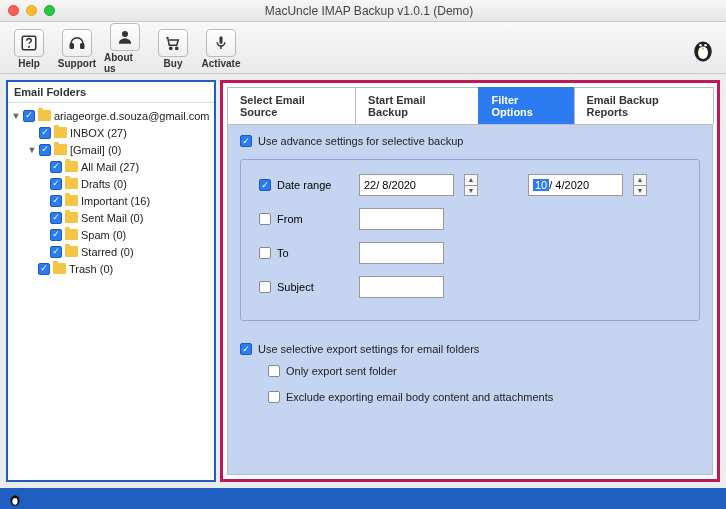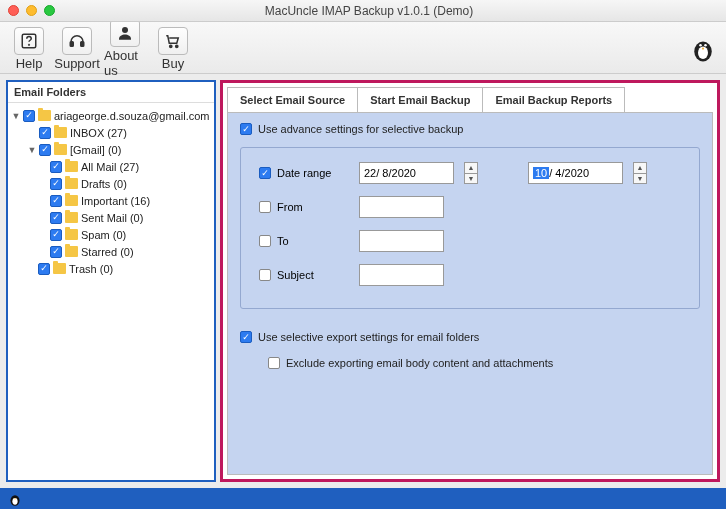--- a/index.html
+++ b/index.html
@@ -8,21 +8,21 @@
 .traffic { display: flex; gap: 7px; }
 .tl { width: 11px; height: 11px; border-radius: 50%; }
 .tl.red { background: #ff5f57; border: 0.5px solid #e14338; }
 .tl.yel { background: #febc2e; border: 0.5px solid #e1a116; }
 .tl.grn { background: #28c840; border: 0.5px solid #17a82c; }
 .title { position: absolute; left: 12px; right: 0; text-align: center; font-size: 12px; color: #444; pointer-events: none; }
 .toolbar { height: 52px; background: linear-gradient(#f8f8f8,#eaeaea); border-bottom: 1px solid #ccc; display: flex; align-items: center; padding: 2px 8px 0; gap: 6px; }
 .tbtn { display: flex; flex-direction: column; align-items: center; gap: 1px; width: 42px; cursor: pointer; }
 .tbtn .ibox { width: 30px; height: 28px; background: linear-gradient(#fefefe,#f0f0f0); border: 1px solid #bbb; border-radius: 4px; display: flex; align-items: center; justify-content: center; }
 .tbtn svg { width: 18px; height: 18px; }
-.tbtn .lbl { font-size: 13px; color: #333; }
+.tbtn .lbl { font-size: 10px; color: #333; font-weight: bold; }
 .logo-right { margin-left: auto; width: 30px; height: 30px; display: flex; align-items: center; justify-content: center; }
 .main-area { display: flex; height: 414px; padding: 6px; gap: 4px; background: #ececec; }
 .sidebar { width: 210px; border: 2px solid #1f5fbf; background: #fff; display: flex; flex-direction: column; }
 .sb-header { font-size: 11px; font-weight: 600; color: #333; padding: 4px 6px; border-bottom: 1px solid #ddd; }
 .tree { padding: 4px 2px; overflow: hidden; font-size: 11px; color: #222; }
 .tr-row { display: flex; align-items: center; gap: 3px; height: 17px; white-space: nowrap; }
 .arrow { width: 8px; display: inline-flex; justify-content: center; font-size: 9px; color: #666; }
 .cb { width: 12px; height: 12px; background: #2d7bf0; border: 1px solid #1a5cc0; border-radius: 2px; display: inline-flex; align-items: center; justify-content: center; flex-shrink: 0; }
 .cb::after { content: "✓"; color: #fff; font-size: 9px; line-height: 1; }
 .fico { width: 13px; height: 11px; background: #f5c645; border-radius: 1px; position: relative; flex-shrink: 0; }
@@ -95,20 +95,30 @@
   <div class="tbtn">
     <div class="ibox">
         <svg viewBox="0 0 24 24" fill="none" stroke="#333" stroke-width="2">
           <path d="M3 5h2l2 10h10l2-7H7"></path>
           <circle cx="9" cy="19" r="1.5" fill="#333"></circle>
           <circle cx="17" cy="19" r="1.5" fill="#333"></circle>
         </svg>
       </div>
     <span class="lbl">Buy</span>
   </div>
+  <div class="tbtn">
+    <div class="ibox">
+        <svg viewBox="0 0 24 24" fill="#333">
+          <rect x="10" y="3" width="4" height="10" rx="2"></rect>
+          <path d="M7 11a5 5 0 0010 0" fill="none" stroke="#333" stroke-width="2"></path>
+          <line x1="12" y1="16" x2="12" y2="20" stroke="#333" stroke-width="2"></line>
+        </svg>
+      </div>
+    <span class="lbl">Activate</span>
+  </div>
   <div class="logo-right">
     <svg viewBox="0 0 24 24">
         <ellipse cx="12" cy="14" rx="7" ry="8" fill="#222"></ellipse>
         <ellipse cx="12" cy="15" rx="4" ry="5" fill="#fff"></ellipse>
         <circle cx="10" cy="9" r="1" fill="#fff"></circle>
         <circle cx="14" cy="9" r="1" fill="#fff"></circle>
         <polygon points="11,11 13,11 12,13" fill="#f5a623"></polygon>
       </svg>
   </div>
 </div>
@@ -170,20 +180,21 @@
         <span class="fico"></span>
         <span>Trash (0)</span>
       </div>
     </div>
   </div>
 
   <div class="content">
     <div class="tabs">
       <div class="tab">Select Email Source</div>
       <div class="tab">Start Email Backup</div>
+      <div class="tab active">Filter Options</div>
       <div class="tab">Email Backup Reports</div>
     </div>
     <div class="tabbody">
       <div class="cbrow">
         <span class="cbx checked"></span>
         <span>Use advance settings for selective backup</span>
       </div>
       <div class="filter-panel">
         <div class="frow">
           <div class="lblw">
@@ -227,20 +238,24 @@
             <span>Subject</span>
           </div>
           <div class="tin"></div>
         </div>
       </div>
       <div class="sec2">
         <div class="cbrow">
           <span class="cbx checked"></span>
           <span>Use selective export settings for email folders</span>
         </div>
+        <div class="cbrow sub">
+          <span class="cbx"></span>
+          <span>Only export sent folder</span>
+        </div>
         <div class="cbrow sub" style="margin-top:14px">
           <span class="cbx"></span>
           <span>Exclude exporting email body content and attachments</span>
         </div>
       </div>
     </div>
   </div>
 </div>
 
 <div class="statusbar">

